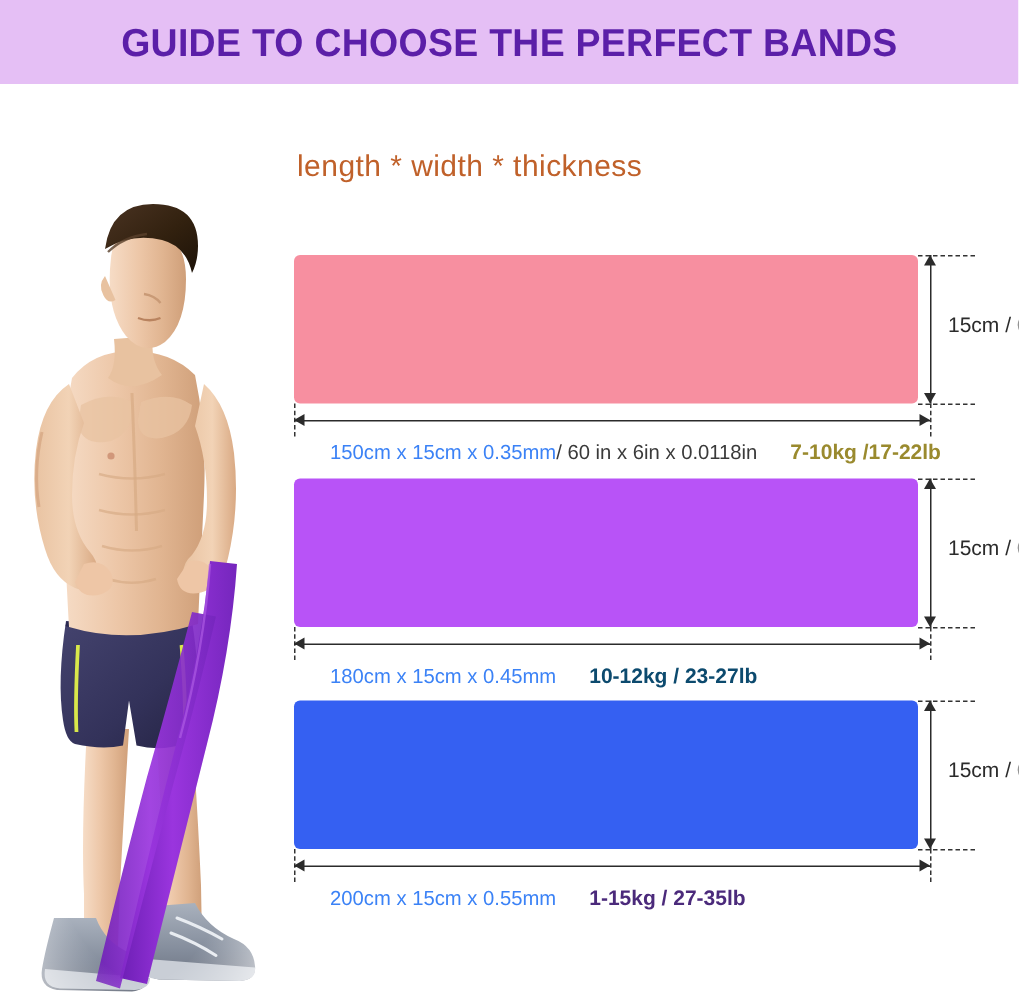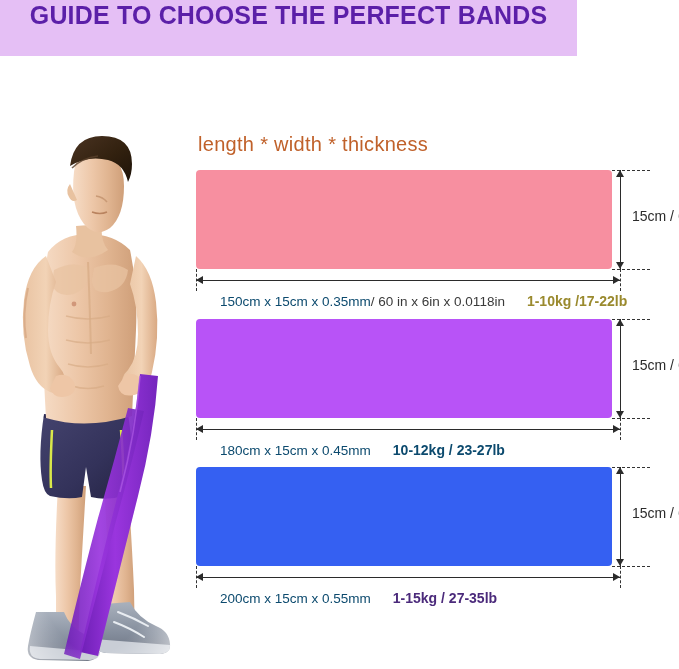--- a/index.html
+++ b/index.html
@@ -6,23 +6,23 @@
   html,body { width:679px; height:669px; }
   body {
     font-family:"Liberation Sans", sans-serif;
     background:#ffffff;
     position:relative;
     overflow:hidden;
   }
 
   
   #header-bar {
-    position:absolute; left:0; top:0; width:577px; height:56px;
+    position:absolute; left:0; top:0; width:679px; height:56px;
     background:#e5bff5;
-    display:flex; align-items:flex-start; justify-content:center;
+    display:flex; align-items:center; justify-content:center;
   }
   #page-title {
     font-size:26px; font-weight:bold; letter-spacing:.2px;
     color:#5b1fa8; white-space:nowrap;
     transform:scaleX(.96);
   }
 
   
   #photo-panel {
     position:absolute; left:0; top:56px; width:192px; height:613px;
@@ -89,21 +89,21 @@
     border-top:4.5px solid transparent; border-bottom:4.5px solid transparent;
   }
   .hdim .arrow-l { left:4px;   border-right:7px solid #2b2b2b; }
   .hdim .arrow-r { left:421px; border-left:7px solid #2b2b2b; }
 
   
   .spec {
     position:absolute; left:0; top:120px; width:487px; height:22px;
     display:flex; align-items:center; white-space:nowrap;
   }
-  .spec-metric   { font-size:13.5px; color:#0c4a6e; margin-left:28px; }
+  .spec-metric   { font-size:13.5px; color:#3b82f6; margin-left:28px; }
   .spec-imperial { font-size:13.5px; color:#3a3a3a; }
   .spec-weight   { font-size:14px; font-weight:bold; margin-left:22px; }
 </style>
 </head>
 <body>
 
 <div id="header-bar" style="background: rgb(229, 191, 245);">
   <div id="page-title" style="color: rgb(91, 31, 168);">GUIDE TO CHOOSE THE PERFECT BANDS</div>
 </div>
 
@@ -197,21 +197,21 @@
     <path d="M140 318 q-6 60 -22 120 q-16 62 -38 158 l18 4 q24 -96 40 -160 q16 -62 20 -120 z" fill="url(#bandg)"></path>
     <path d="M128 352 q-14 54 -30 110 q-16 60 -34 136 l16 5 q20 -78 36 -138 q16 -58 28 -110 z" fill="url(#bandg)" opacity=".92"></path>
     <path d="M140 320 q-4 56 -20 116" stroke="#b463e8" stroke-width="1.6" fill="none" opacity=".6"></path>
 
     <rect x="0" y="0" width="192" height="613" fill="url(#vignette)"></rect>
   </svg>
 </div>
 
 <div id="bands-panel">
 
-  <div id="subtitle" style="color: rgb(192, 97, 42); margin-top: 33px;">length * width * thickness</div>
+  <div id="subtitle" style="color: rgb(192, 97, 42);">length * width * thickness</div>
 
   <div class="band-row" data-row="0">
     <div class="band-swatch" style="background: rgb(247, 143, 160);"></div>
 
     <div class="vdim">
       <div class="dash-top"></div>
       <div class="dash-bot"></div>
       <div class="line"></div>
       <div class="arrow-up"></div>
       <div class="arrow-dn"></div>
@@ -222,21 +222,21 @@
       <div class="ext-left"></div>
       <div class="ext-right"></div>
       <div class="line"></div>
       <div class="arrow-l"></div>
       <div class="arrow-r"></div>
     </div>
 
     <div class="spec">
       <span class="spec-metric">150cm x 15cm x 0.35mm</span>
       <span class="spec-imperial">/ 60 in x 6in x 0.0118in</span>
-      <span class="spec-weight" style="color: rgb(154, 138, 46);">1-10kg /17-22lb</span>
+      <span class="spec-weight" style="color: rgb(154, 138, 46);">7-10kg /17-22lb</span>
     </div>
   </div>
 
   <div class="band-row" data-row="1">
     <div class="band-swatch" style="background: rgb(184, 83, 247);"></div>
 
     <div class="vdim">
       <div class="dash-top"></div>
       <div class="dash-bot"></div>
       <div class="line"></div>

